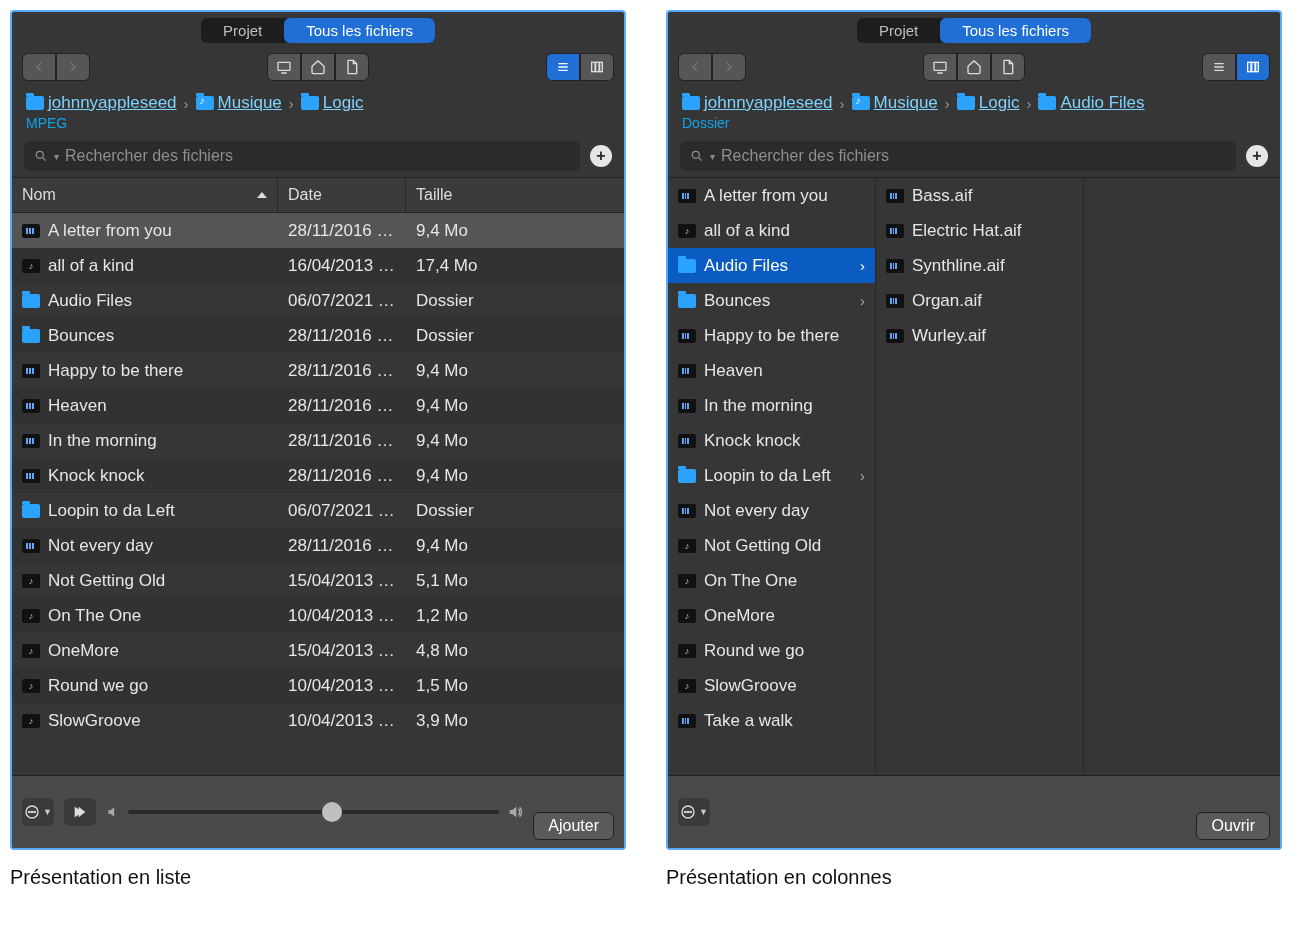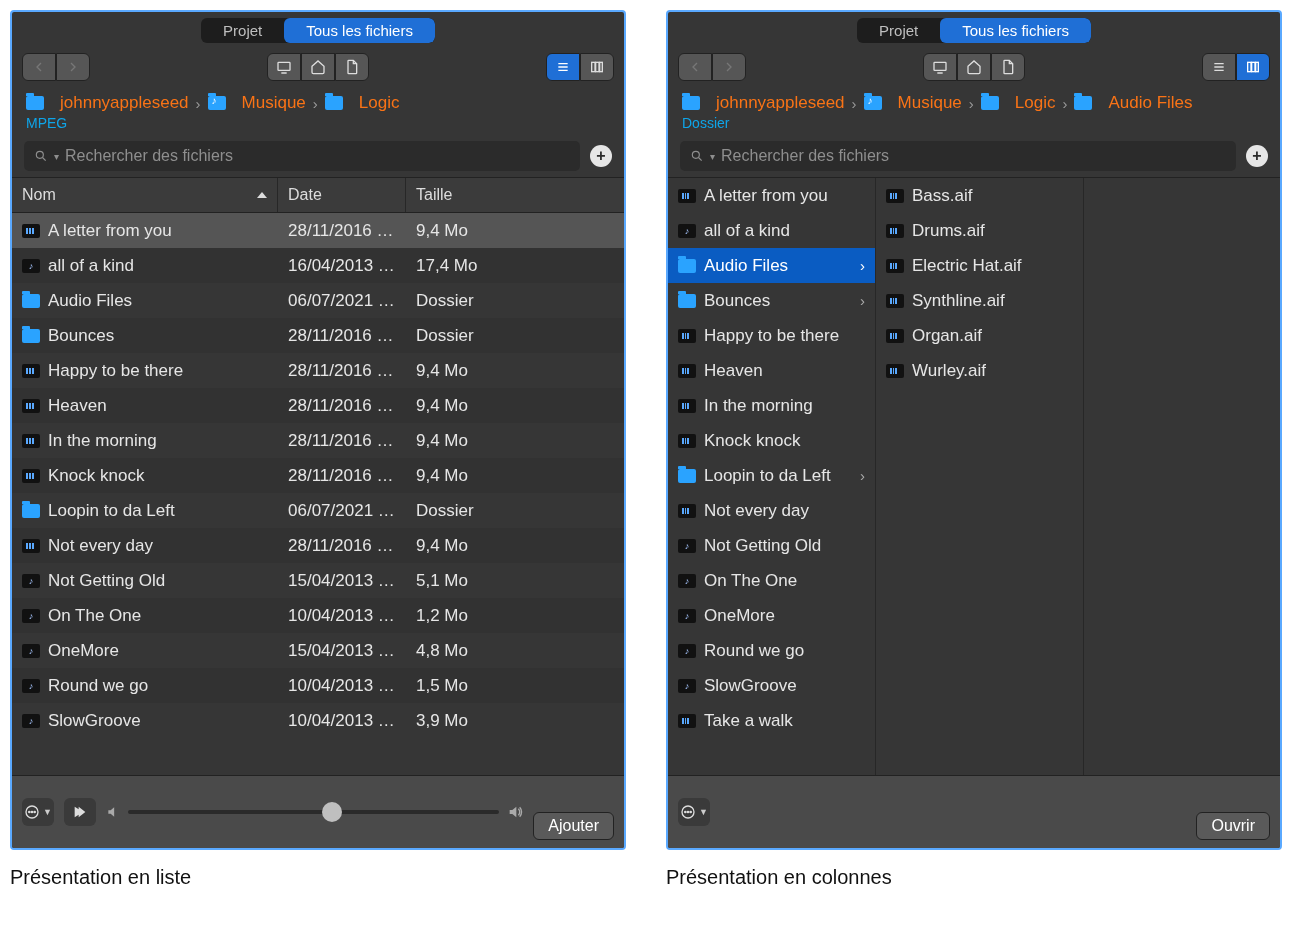--- a/index.html
+++ b/index.html
@@ -57,21 +57,21 @@
   }
   .btn:first-child { border-radius:6px 0 0 6px; }
   .btn:last-child  { border-radius:0 6px 6px 0; }
   .btn.disabled { color:#777; }
   .btn.active { background:#1f6fd6; color:#fff; }
   .btn svg { width:16px; height:16px; stroke:currentColor; fill:none; stroke-width:2; }
   .btn svg.fill { fill:currentColor; stroke:none; }
   
   .breadcrumb-area { padding: 4px 14px 2px; }
   .breadcrumb { display:flex; align-items:center; gap:7px; font-size:17px; flex-wrap:wrap; }
-  .crumb { display:flex; align-items:center; gap:16px; color:#f97316; cursor:pointer; }
+  .crumb { display:flex; align-items:center; gap:4px; color:#7dd3fc; cursor:pointer;text-decoration:underline; }
   .chev { color:#9a9a9a; font-size:15px; }
   .folder-ico { width:18px; height:14px; background:#2aa3ff; border-radius:2px; position:relative; }
   .folder-ico::before { content:""; position:absolute; top:-3px; left:0; width:8px; height:3px; background:#2aa3ff; border-radius:1px 1px 0 0; }
   .folder-ico.music::after { content:"♪"; position:absolute; top:-1px; left:4px; font-size:10px; color:#fff; }
   .subtitle { font-size:14px; color:#0ea5e9; padding: 0 14px 6px; }
   
   .searchrow { display:flex; align-items:center; gap:10px; padding: 4px 12px 6px; }
   .searchbox {
     flex:1; background:#2b2b2b; border-radius:5px;
     display:flex; align-items:center; gap:6px;
@@ -535,24 +535,20 @@
               <span>Take a walk</span>
             </div>
           </div>
       <div class="filecol" id="col2">
             <div class="item">
               <div class="audio-ico"></div>
               <span>Bass.aif</span>
             </div>
             <div class="item">
               <div class="audio-ico"></div>
-              <span>Drums.aif</span>
-            </div>
-            <div class="item">
-              <div class="audio-ico"></div>
               <span>Electric Hat.aif</span>
             </div>
             <div class="item">
               <div class="audio-ico"></div>
               <span>Synthline.aif</span>
             </div>
             <div class="item">
               <div class="audio-ico"></div>
               <span>Organ.aif</span>
             </div>

